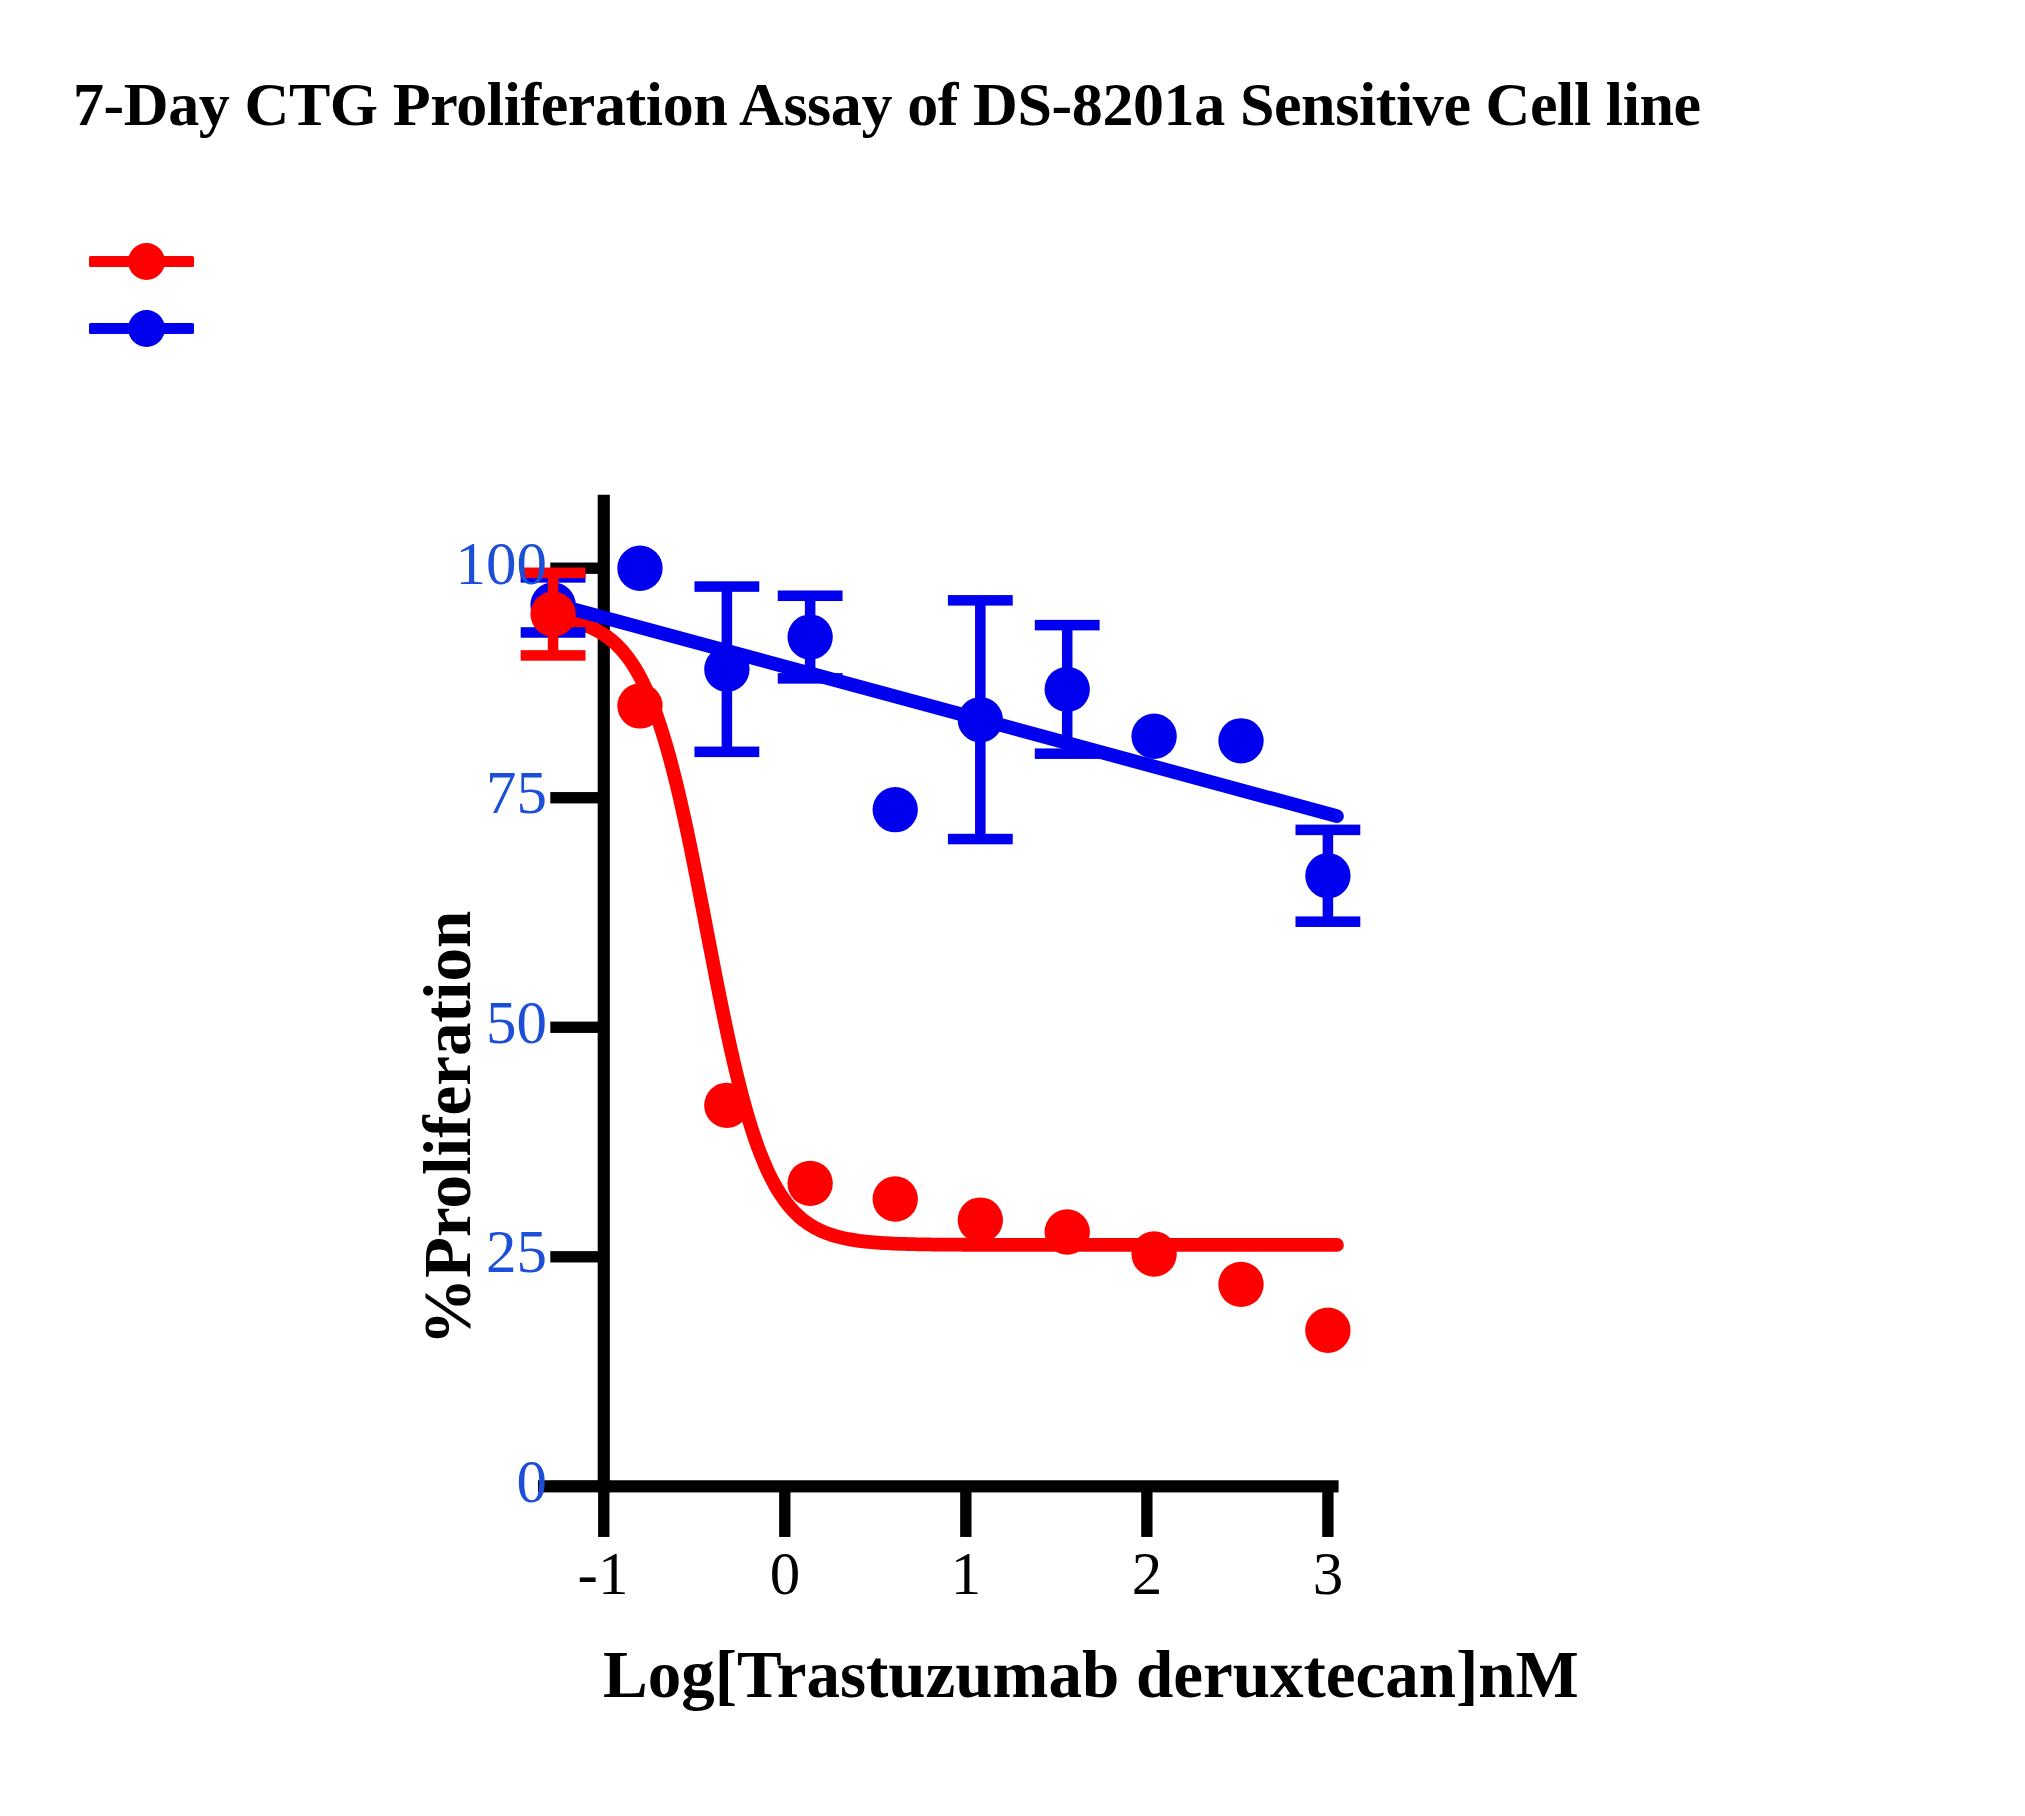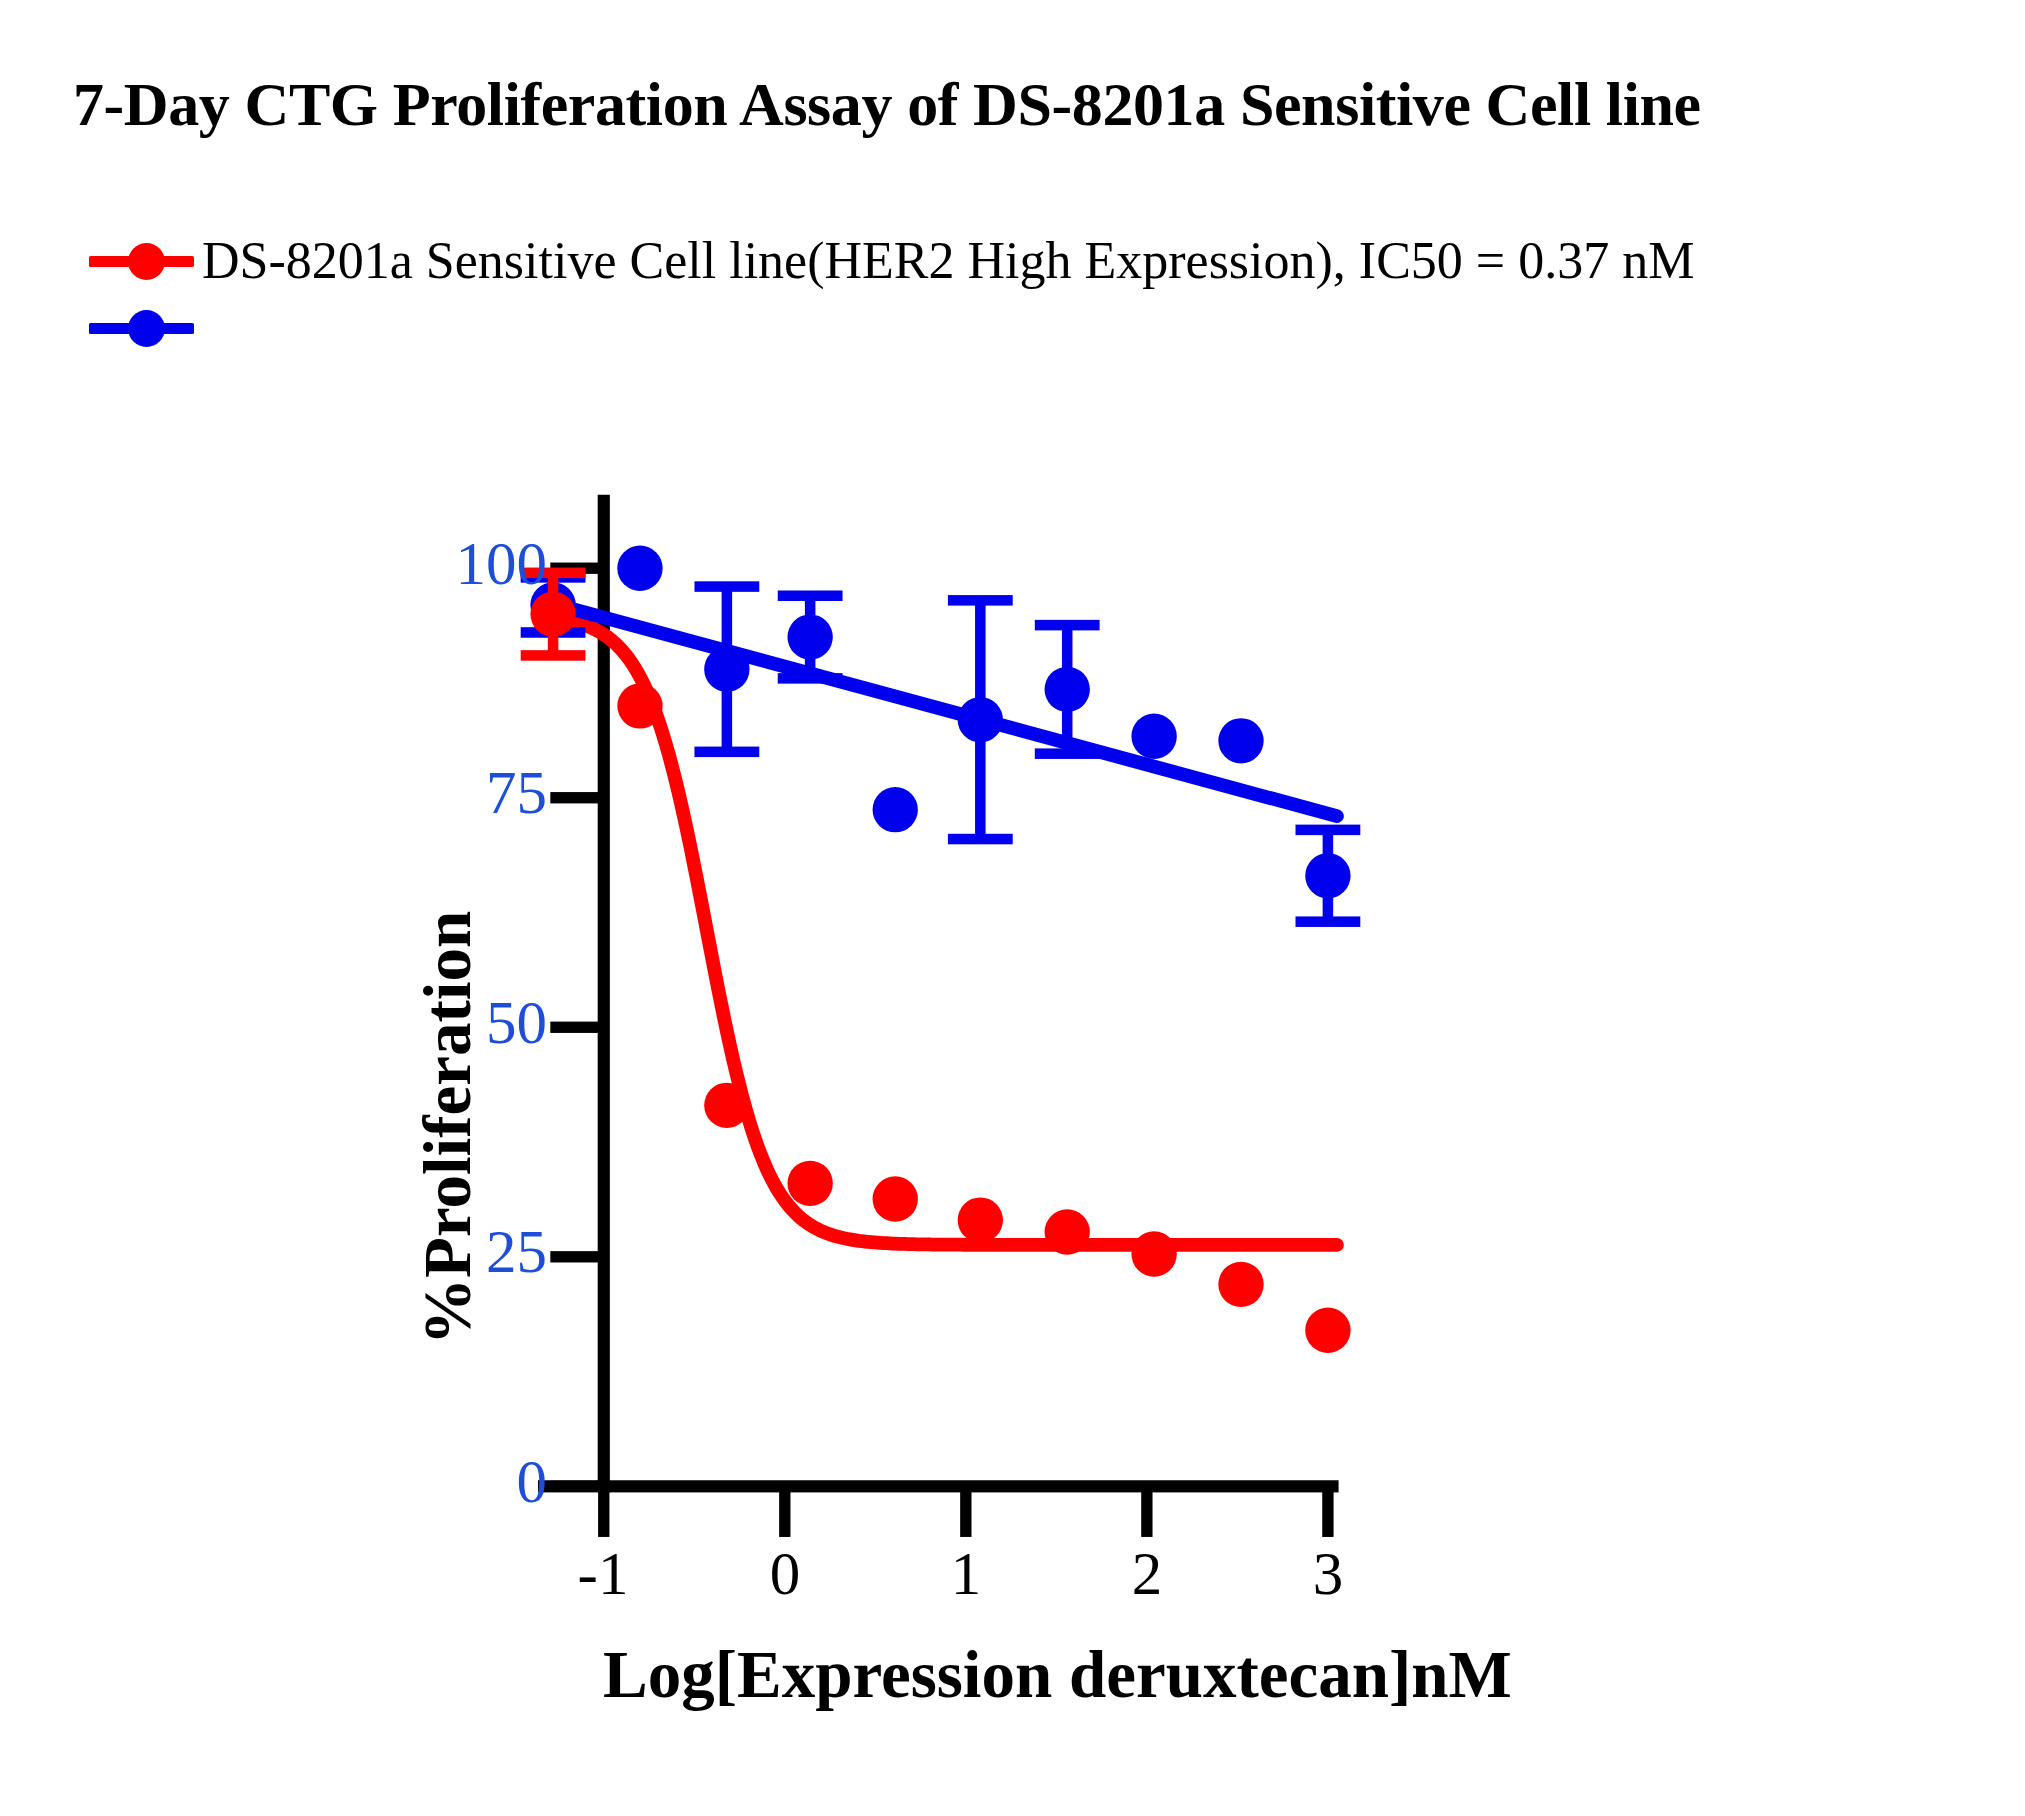--- a/index.html
+++ b/index.html
@@ -58,21 +58,20 @@
 <div id="root">
 
   <div class="title">7-Day CTG Proliferation Assay of DS-8201a Sensitive Cell line</div>
 
   <div class="legend">
     <div class="legend-row">
       <span class="legend-key">
         <span class="kline" id="k0line" style="background: rgb(255, 0, 0);"></span>
           <span class="kdot" id="k0dot" style="background: rgb(255, 0, 0);"></span>
       </span>
-      <span class="legend-label">DS-8201a Sensitive Cell line(HER2 High Expression), IC50 = 0.37 nM</span>
     </div>
     <div class="legend-row">
       <span class="legend-key">
         <span class="kline" id="k1line" style="background: rgb(0, 0, 238);"></span>
           <span class="kdot" id="k1dot" style="background: rgb(0, 0, 238);"></span>
       </span>
     </div>
   </div>
 
   <div class="plot">
@@ -129,21 +128,21 @@
         <ellipse cx="2209.67" cy="2960.429" rx="56" ry="56" fill="#FF0000"></ellipse>
         <ellipse cx="2419.76" cy="3012.5699999999997" rx="56" ry="56" fill="#FF0000"></ellipse>
         <ellipse cx="2634.3199999999997" cy="3042.041" rx="56" ry="56" fill="#FF0000"></ellipse>
         <ellipse cx="2848.88" cy="3096.449" rx="56" ry="56" fill="#FF0000"></ellipse>
         <ellipse cx="3063.44" cy="3171.26" rx="56" ry="56" fill="#FF0000"></ellipse>
         <ellipse cx="3278" cy="3284.61" rx="56" ry="56" fill="#FF0000"></ellipse>
       </svg>
   </div>
 
   <div class="ylabel" id="ylabel" style="left: 409px; top: 1345px; transform: rotate(-90deg);">%Proliferation</div>
-  <div class="xlabel">Log[Expression deruxtecan]nM</div>
+  <div class="xlabel">Log[Trastuzumab deruxtecan]nM</div>
 
   <div id="ticklabels">
       <div class="ytick-label" style="left: 377px; top: 1447px; width: 170px;">0</div>
       <div class="ytick-label" style="left: 377px; top: 1217px; width: 170px;">25</div>
       <div class="ytick-label" style="left: 377px; top: 988px; width: 170px;">50</div>
       <div class="ytick-label" style="left: 377px; top: 758px; width: 170px; text-align: right;">75</div>
       <div class="ytick-label" style="left: 377px; top: 529px; width: 170px;">100</div>
       <div class="xtick-label" style="left: 522px; top: 1539px; width: 162px;">-1</div>
       <div class="xtick-label" style="left: 704px; top: 1539px; width: 162px;">0</div>
       <div class="xtick-label" style="left: 885px; top: 1539px; width: 162px;">1</div>

